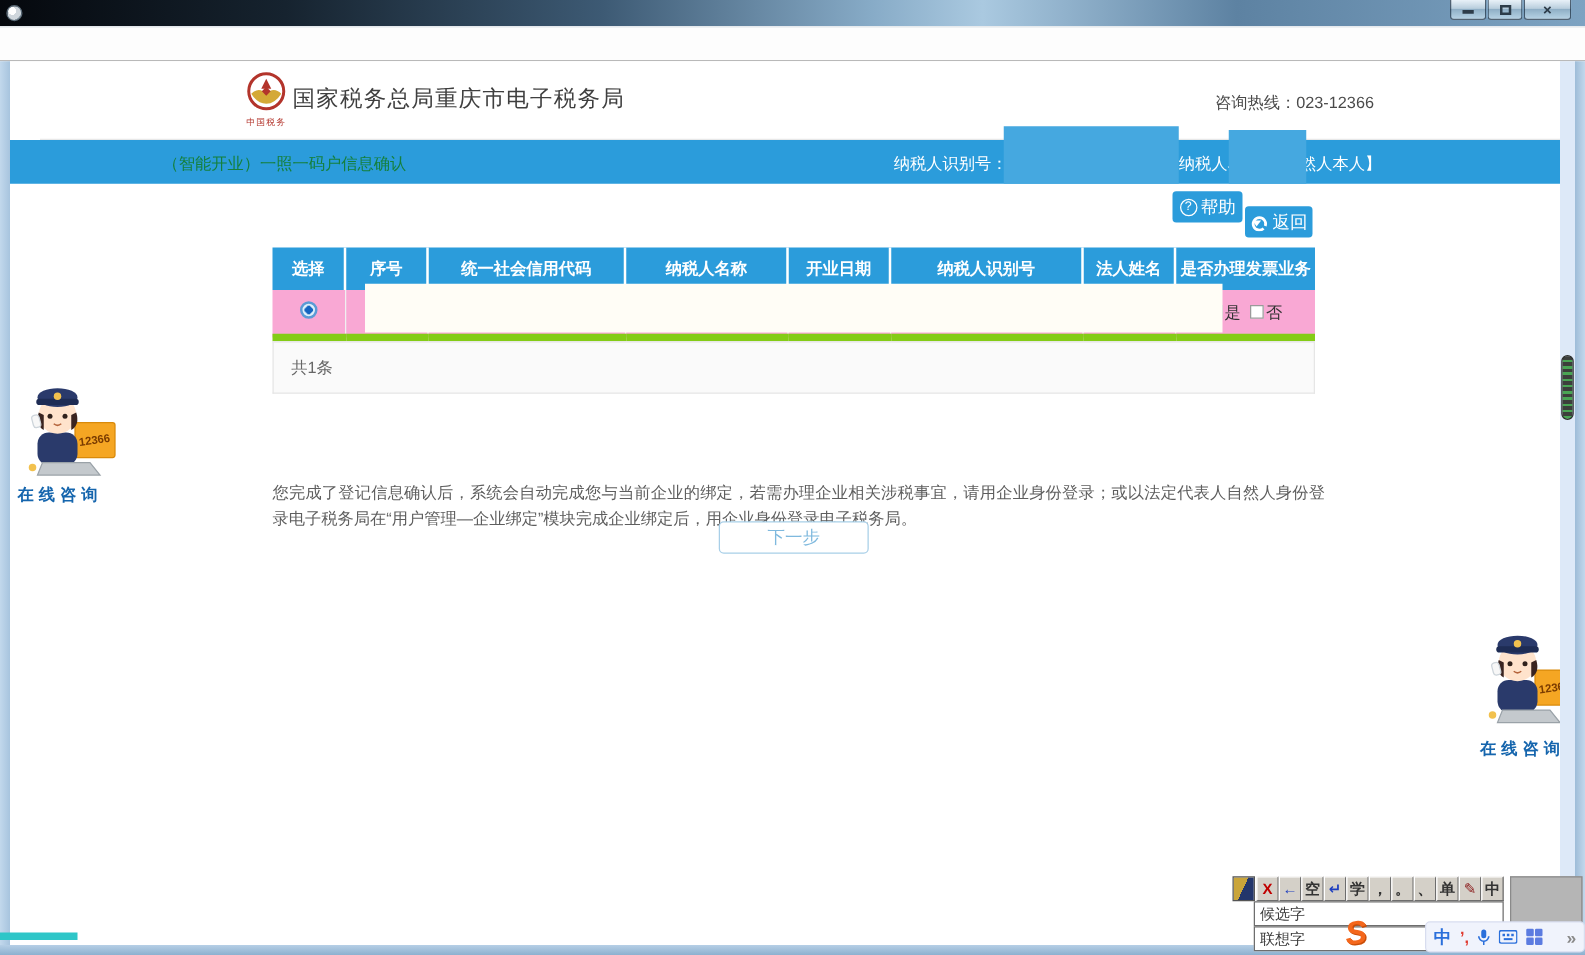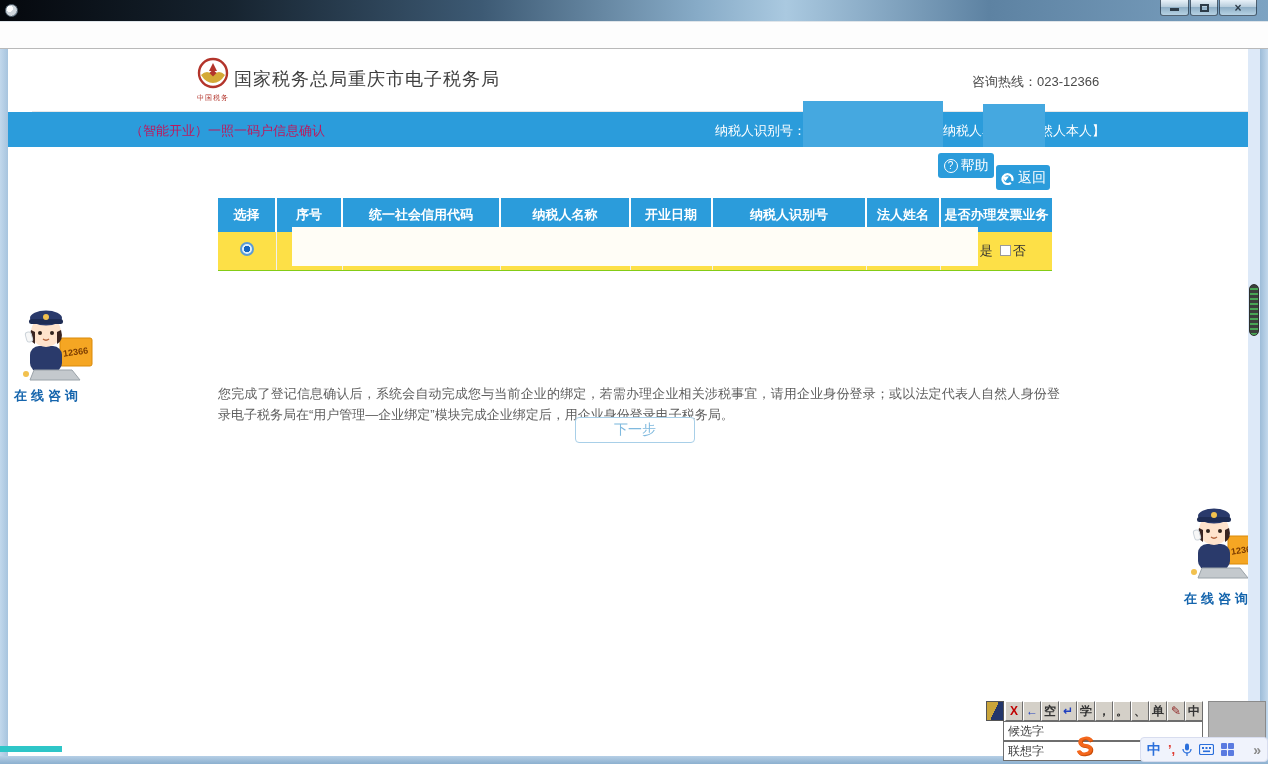--- a/index.html
+++ b/index.html
@@ -32,42 +32,42 @@
 
   
   #page { left:8px; top:49px; width:1240px; height:707px; background:#fff; overflow:hidden; }
 
   #site-header { left:0; top:0; width:1240px; height:63px; background:#fff; border-bottom:1px solid #e8e8e8;margin-left:24px; }
   #logo { left:162px; top:8px; }
   #site-title { left:202px; top:18px; font-size:18px; color:#3f3f3f; letter-spacing:1px; }
   #hotline { left:940px; top:24px; font-size:13px; color:#4a4a4a; }
 
   #navbar { left:0; top:63px; width:1240px; height:35px; background:#2b9cdb; color:#fff; }
-  #nav-title { left:122px; top:73px; font-size:13px; color:#be185d;text-align:center; }
+  #nav-title { left:122px; top:73px; font-size:13px; color:#15803d;text-align:center; }
   #nav-id-label { left:707px; top:73px; font-size:13px; color:#fff; }
   #nav-name-label { left:935px; top:73px; font-size:13px; color:#fff; }
   #nav-identity { left:1006px; top:73px; font-size:13px; color:#fff; }
   .redact-blue { background:#45a8e0; z-index:5; }
   #redact1 { left:795px; top:52px; width:140px; height:46px; }
   #redact2 { left:975px; top:55px; width:62px; height:43px; }
 
   
   .blue-btn { top:104px; height:25px; background:#2b9cdb; color:#fff; font-size:14px;
     border-radius:3px; display:flex; align-items:center; justify-content:center; gap:3px; cursor:pointer; }
   #btn-help { left:930px; width:56px; }
   #btn-back { left:988px; width:54px;margin-top:12px; }
   .q-circle { width:14px; height:14px; border:1.5px solid #fff; border-radius:50%; font-size:10px;
     display:inline-flex; align-items:center; justify-content:center; }
 
   
   #table-wrap { left:210px; top:149px; width:834px; }
   table { border-collapse:collapse; width:834px; table-layout:fixed; }
   th { background:#2b9cdb; color:#fff; font-size:13px; font-weight:bold; height:34px; border-right:2px solid #fff; text-align:center; }
   th:last-child { border-right:none; }
-  td { height:38px; font-size:13px; color:#333; text-align:center; border-right:1px solid #f0f0f0; border-bottom:1px solid #84cc16; background:#fde047; }
+  td { height:38px; font-size:13px; color:#333; text-align:center; border-right:1px solid #f0f0f0; border-bottom:6px solid #84cc16; background:#f9a8d4; }
   td:last-child { border-right:none; }
   #row-redact { position:absolute; left:74px; top:29px; width:686px; height:39px; background:#fffdf6; z-index:4; }
   .radio { display:inline-block; width:14px; height:14px; border-radius:50%; border:2px solid #5b9bd5;
     background:radial-gradient(circle,#1565c0 0 45%, #dff0fb 46%); }
   .cb { display:inline-block; width:11px; height:11px; border:1px solid #9a9a9a; background:#fff; vertical-align:-1px; margin-right:2px; }
   #table-footer { width:834px; height:42px; background:#fafafa; border:1px solid #e6e6e6; border-top:1px solid #e2e2e2;
     font-size:13px; color:#666; display:flex; align-items:center; padding-left:14px; }
 
   #notice { left:210px; top:334px; width:842px; font-size:13px; color:#5e5e5e; line-height:21px; text-align:justify; }
   #next-btn { left:567px; top:368px; width:120px; height:26px; background:#fff; border:1px solid #a8cfe8; border-radius:4px;
@@ -202,20 +202,23 @@
           <td></td>
           <td></td>
           <td>
             <span class="cb"></span><span>是</span>
             &nbsp;<span class="cb"></span><span>否</span>
           </td>
         </tr>
       </tbody>
     </table>
     <div id="row-redact"></div>
+    <div id="table-footer">
+        <span>共1条</span>
+      </div>
   </div>
 
   <div id="notice" class="abs">您完成了登记信息确认后，系统会自动完成您与当前企业的绑定，若需办理企业相关涉税事宜，请用企业身份登录；或以法定代表人自然人身份登录电子税务局在“用户管理—企业绑定”模块完成企业绑定后，用企业身份登录电子税务局。</div>
 
   <div id="next-btn" class="abs">
       <span>下一步</span>
     </div>
 
   <div id="mascot-left" class="abs">
     <svg width="92" height="78" viewBox="0 0 92 78">

